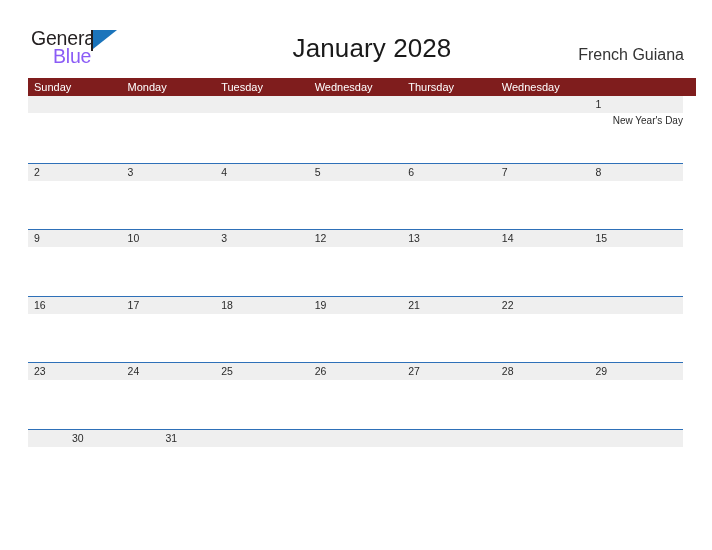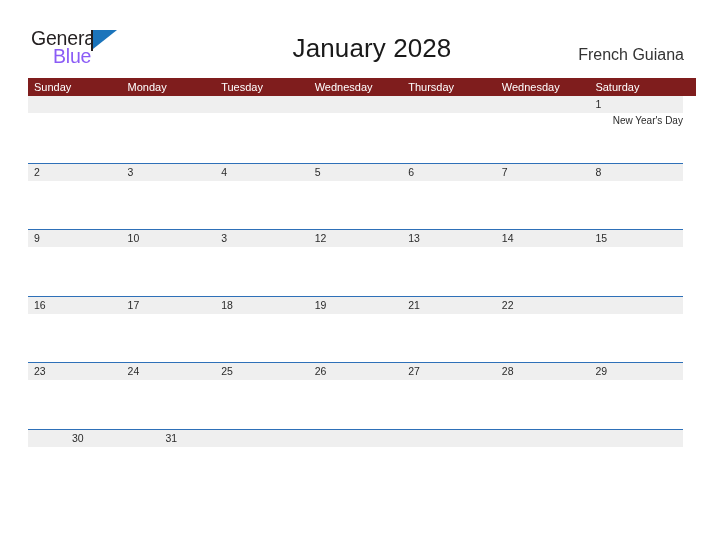--- a/index.html
+++ b/index.html
@@ -211,21 +211,20 @@
   </div>
 
   <div class="calendar">
     <div class="weekday-row" id="weekday-row">
         <div class="weekday-cell">Sunday</div>
         <div class="weekday-cell">Monday</div>
         <div class="weekday-cell">Tuesday</div>
         <div class="weekday-cell">Wednesday</div>
         <div class="weekday-cell">Thursday</div>
         <div class="weekday-cell">Wednesday</div>
-        <div class="weekday-cell">Saturday</div>
       </div>
     <div id="weeks-container">
         <div class="week-row first">
           <div class="week-band"></div>
           <div class="day-cells">
             <div class="day-cell">
               <span class="day-number"></span>
             </div>
             <div class="day-cell">
               <span class="day-number"></span>

